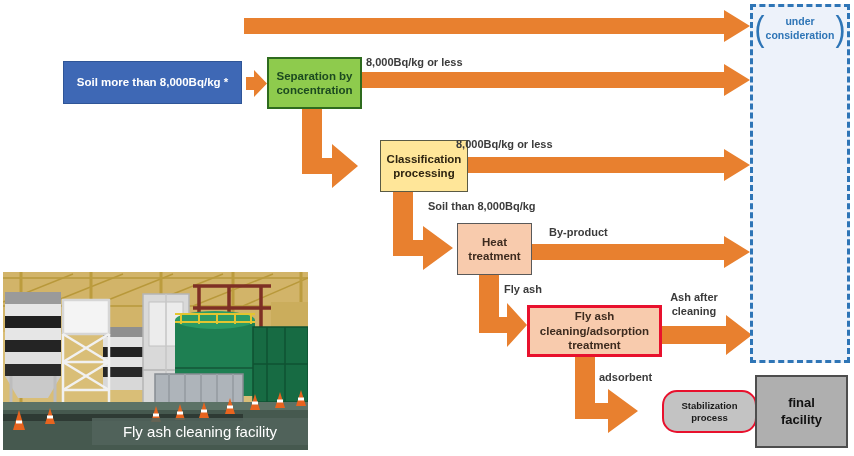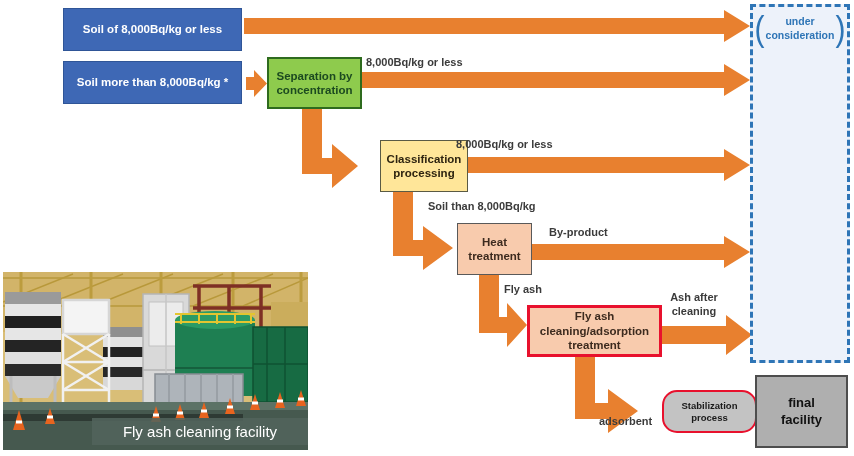--- a/index.html
+++ b/index.html
@@ -52,23 +52,20 @@
       <polygon points="448,157 724,157 724,149 750,165 724,181 724,173 448,173"></polygon>
       <polygon points="393,192 413,192 413,240 423,240 423,226 453,248 423,270 423,256 393,256"></polygon>
       <polygon points="532,244 724,244 724,236 750,252 724,268 724,260 532,260"></polygon>
       <polygon points="479,275 499,275 499,317 507,317 507,303 527,325 507,347 507,333 479,333"></polygon>
       <polygon points="662,326 726,326 726,315 752,335 726,355 726,344 662,344"></polygon>
       <polygon points="575,357 595,357 595,403 608,403 608,389 638,411 608,433 608,419 575,419"></polygon>
       <polygon points="733,404 742,404 742,396 756,412 742,428 742,420 733,420"></polygon>
     </g>
   </svg>
 
-  <div class="box box-blue" style="left:63px;top:8px;width:179px;height:43px;">
-    <span>Soil of 8,000Bq/kg  or less</span>
-  </div>
 
   <div class="box box-blue" style="left:63px;top:61px;width:179px;height:43px;">
     <span>Soil more than 8,000Bq/kg  *</span>
   </div>
 
   <div class="box box-green" style="left:267px;top:57px;width:95px;height:52px;">
     <span>Separation by concentration</span>
   </div>
 
   <div class="box box-yellow" style="left:360px;top:140px;width:88px;height:52px;margin-left:20px;">
@@ -99,21 +96,21 @@
       <span class="paren">)</span>
     </div>
   </div>
 
   <div class="lbl" style="left:366px;top:56px;">8,000Bq/kg  or less</div>
   <div class="lbl" style="left:456px;top:138px;">8,000Bq/kg  or less</div>
   <div class="lbl" style="left:428px;top:200px;">Soil than 8,000Bq/kg</div>
   <div class="lbl" style="left:549px;top:226px;">By-product</div>
   <div class="lbl" style="left:504px;top:283px;">Fly ash</div>
   <div class="lbl center" style="left:661px;top:291px;width:66px;">Ash after cleaning</div>
-  <div class="lbl" style="left:599px;top:371px;margin-top:44px;">adsorbent</div>
+  <div class="lbl" style="left:599px;top:371px;">adsorbent</div>
 
   <div class="photo">
     <svg width="305" height="178" viewBox="0 0 305 178">
 
       <rect x="0" y="0" width="305" height="178" fill="#D9BE77"></rect>
       <rect x="0" y="0" width="305" height="60" fill="#D2B469"></rect>
       <g stroke="#B2922F" stroke-width="1.5" opacity="0.8">
         <line x1="0" y1="30" x2="70" y2="2"></line>
           <line x1="40" y1="34" x2="120" y2="2"></line>
         <line x1="90" y1="34" x2="170" y2="2"></line>

